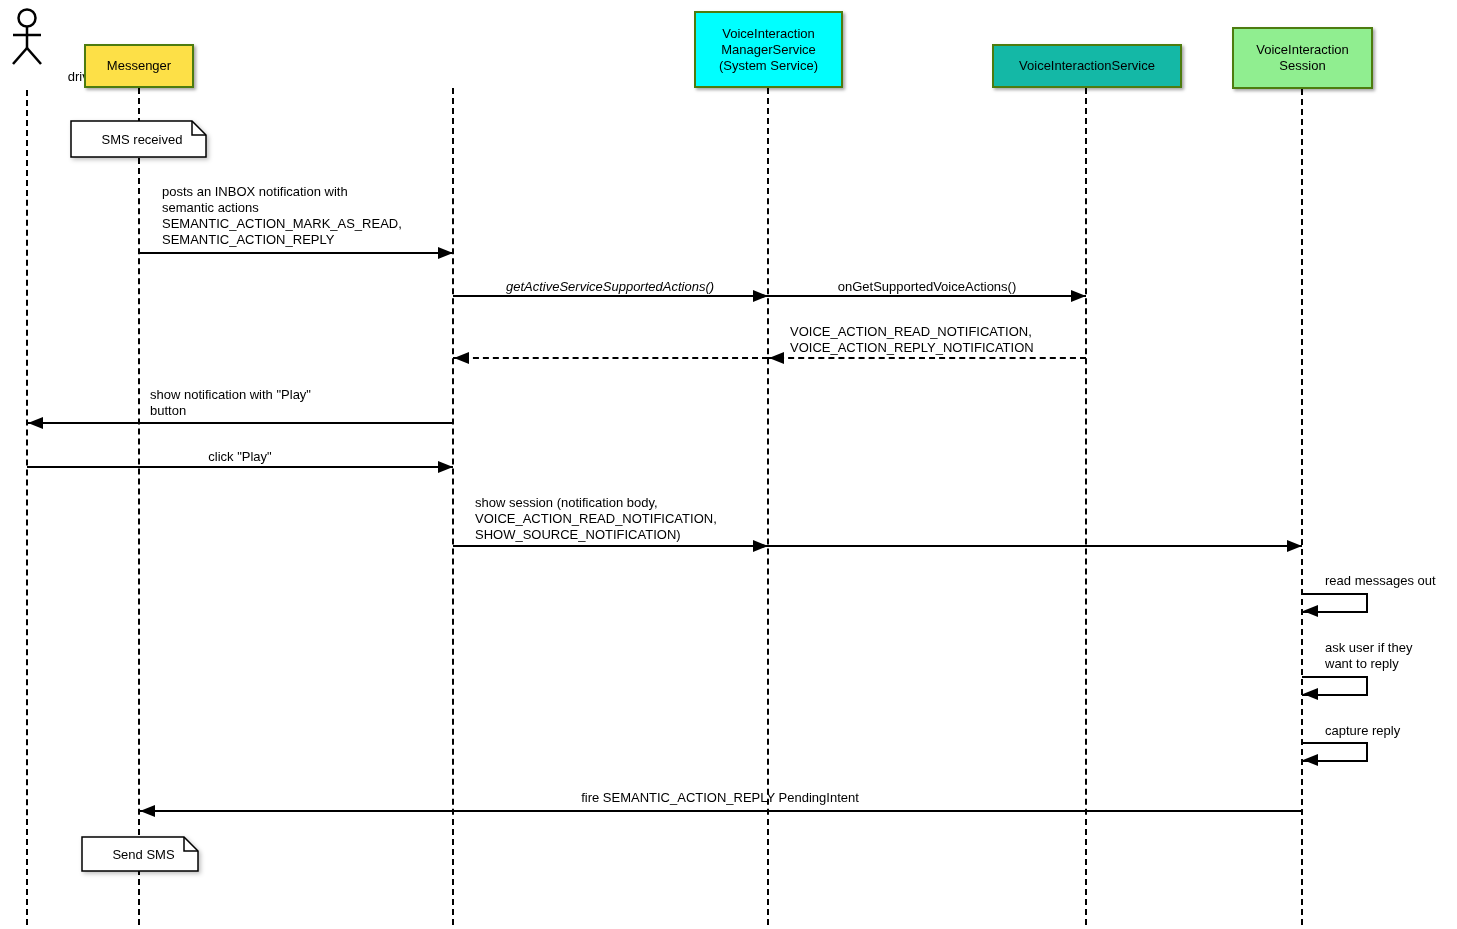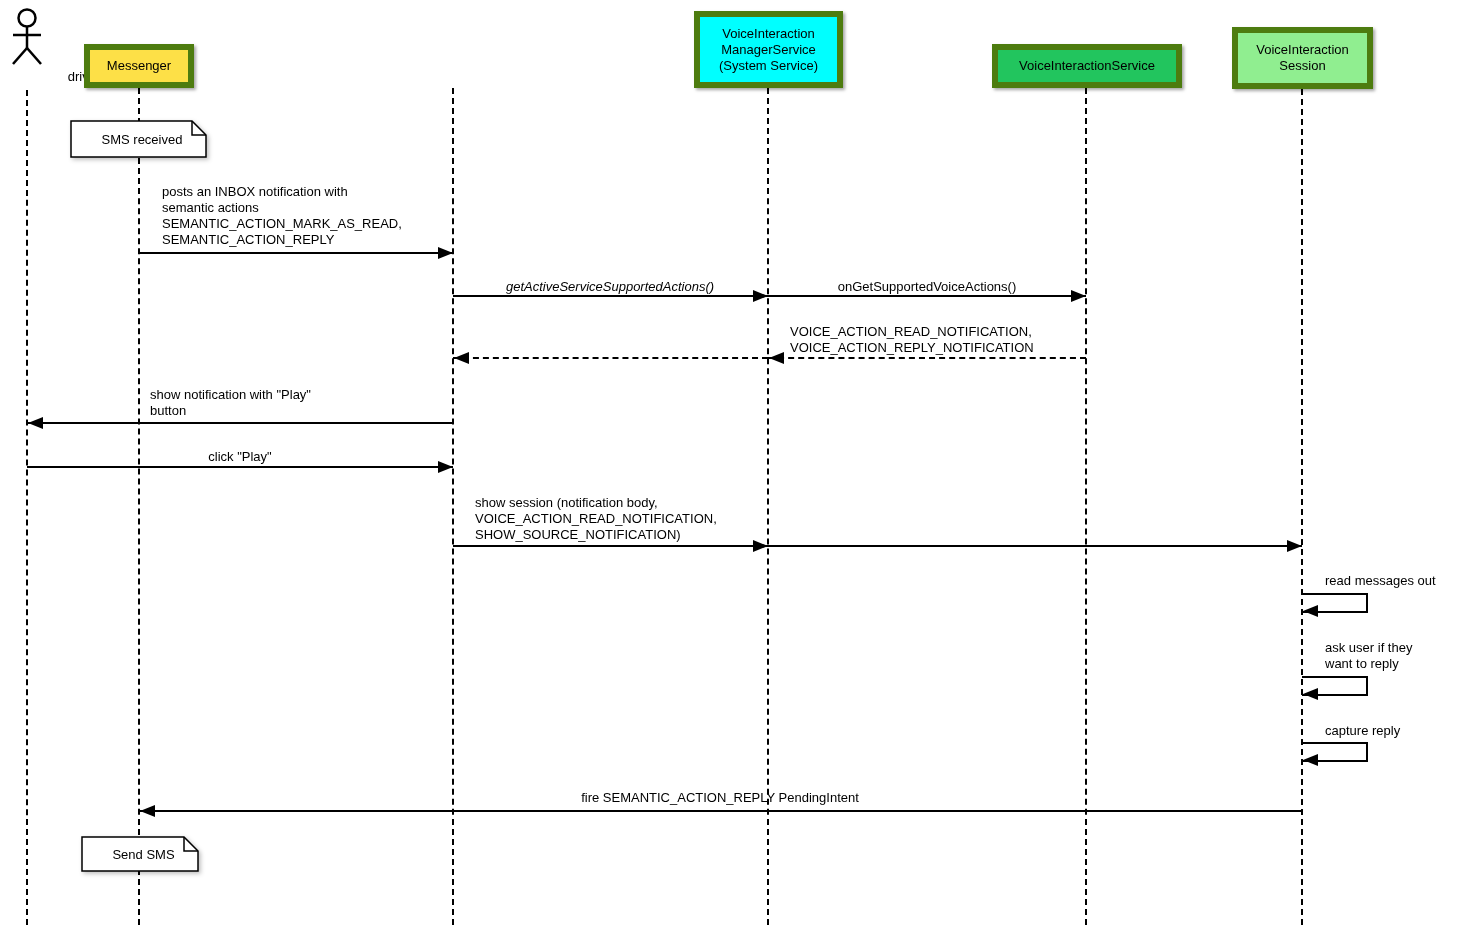--- a/index.html
+++ b/index.html
@@ -1,20 +1,20 @@
 <!DOCTYPE html>
 <html><head>
 <meta charset="utf-8">
 <style>
   html,body { margin:0; padding:0; background:#ffffff; }
   body { width:1457px; height:929px; position:relative; overflow:hidden;
          font-family:"Liberation Sans", sans-serif; color:#000; }
   .stage { position:absolute; left:0; top:0; width:1457px; height:929px; }
 
-  .pbox { position:absolute; box-sizing:border-box; border:6px solid #4d7c0f;
+  .pbox { position:absolute; box-sizing:border-box; border:2px solid #4d7c0f;
           display:flex; align-items:center; justify-content:center;
           text-align:center; font-size:13px; line-height:16px;
           white-space:pre-line; box-shadow:2px 2px 3px rgba(0,0,0,0.35); }
 
   .lifeline { position:absolute; width:0; border-left:2px dashed #000; }
 
   .arrow { position:absolute; height:0; border-top:2px solid #000; }
   .arrow.dashed { border-top-style:dashed; }
 
   .ah { position:absolute; width:0; height:0;
@@ -57,21 +57,21 @@
     <line x1="8" y1="27" x2="36" y2="27" stroke="#000" stroke-width="2.5"></line>
     <line x1="22" y1="40" x2="8" y2="56" stroke="#000" stroke-width="2.5"></line>
     <line x1="22" y1="40" x2="36" y2="56" stroke="#000" stroke-width="2.5"></line>
   </svg>
   <div class="actor-label" style="left:40px; top:69px;margin-left:44px;">driver</div>
 
   <div class="pbox" style="left: 84px; top: 44px; width: 110px; height: 44px; background-color: #fde047;">Messenger</div>
   <div class="pbox" style="left: 694px; top: 11px; width: 149px; height: 77px; background-color: rgb(0, 255, 255);">VoiceInteraction
 ManagerService
 (System Service)</div>
-  <div class="pbox" style="left: 992px; top: 44px; width: 190px; height: 44px; background-color: #22c55e;">VoiceInteractionService</div>
+  <div class="pbox" style="left: 992px; top: 44px; width: 190px; height: 44px; background-color: #14b8a6;">VoiceInteractionService</div>
   <div class="pbox" style="left: 1232px; top: 27px; width: 141px; height: 62px; background-color: rgb(144, 238, 144);">VoiceInteraction
 Session</div>
 
   <div class="note" style="left:70px; top:120px; width:137px; height:38px;">
     <svg width="137" height="38" viewBox="0 0 137 38">
       <path d="M1,1 H122 L136,15 V37 H1 Z" fill="#FFFFFF" stroke="#000" stroke-width="1.5"></path>
       <path d="M122,1 V15 H136" fill="none" stroke="#000" stroke-width="1.5"></path>
     </svg>
     <span class="ntext">SMS received</span>
   </div>

